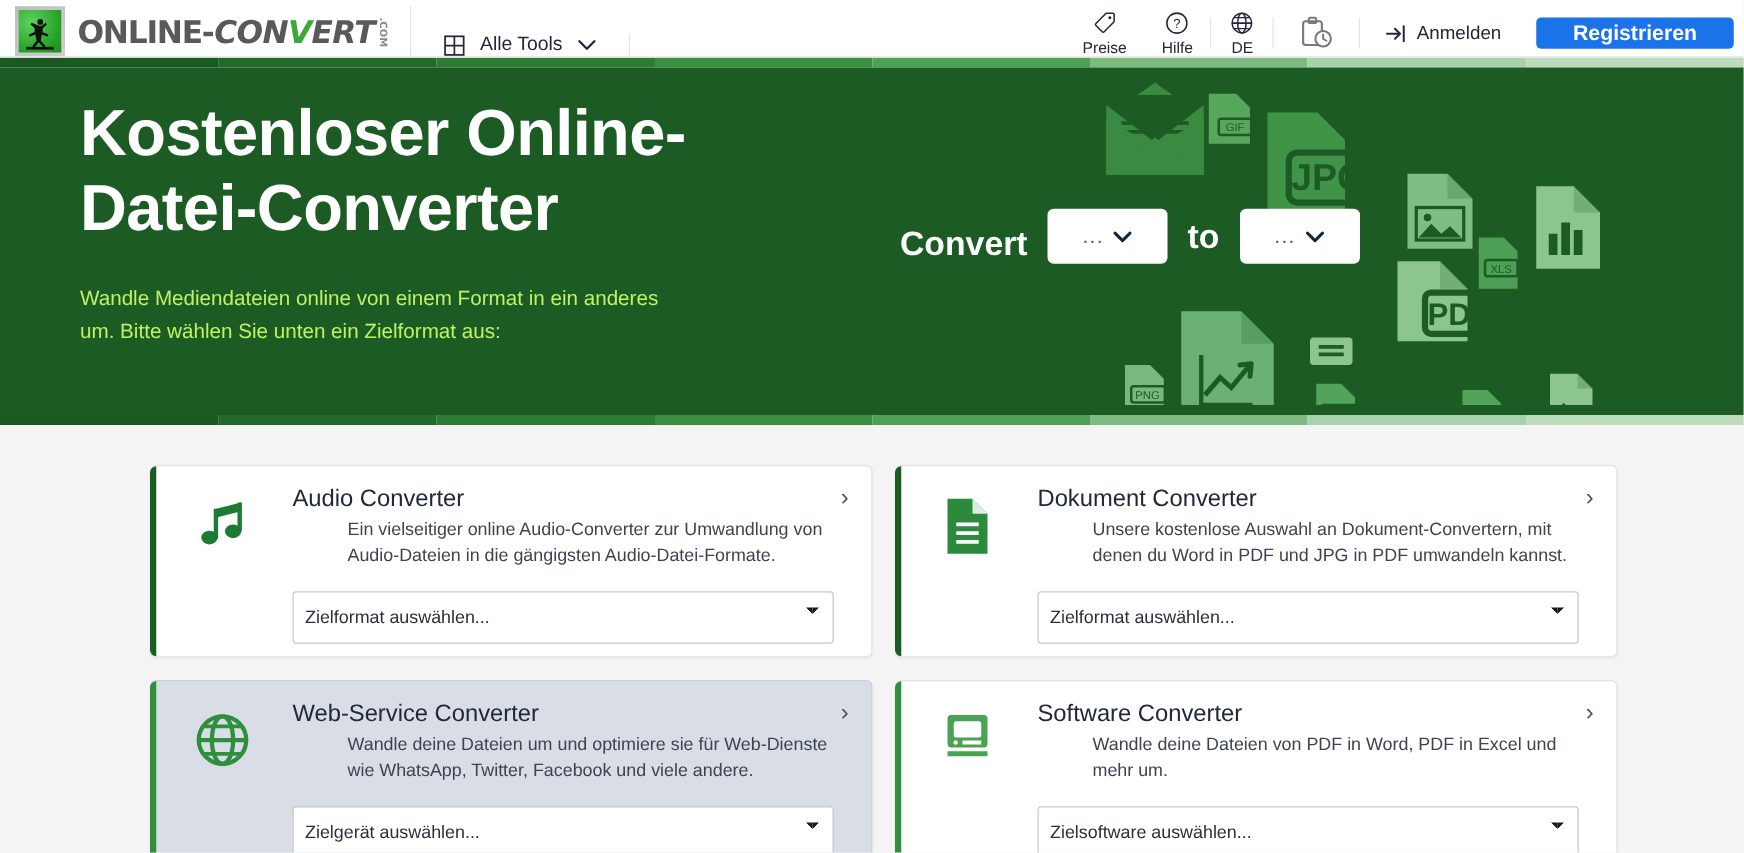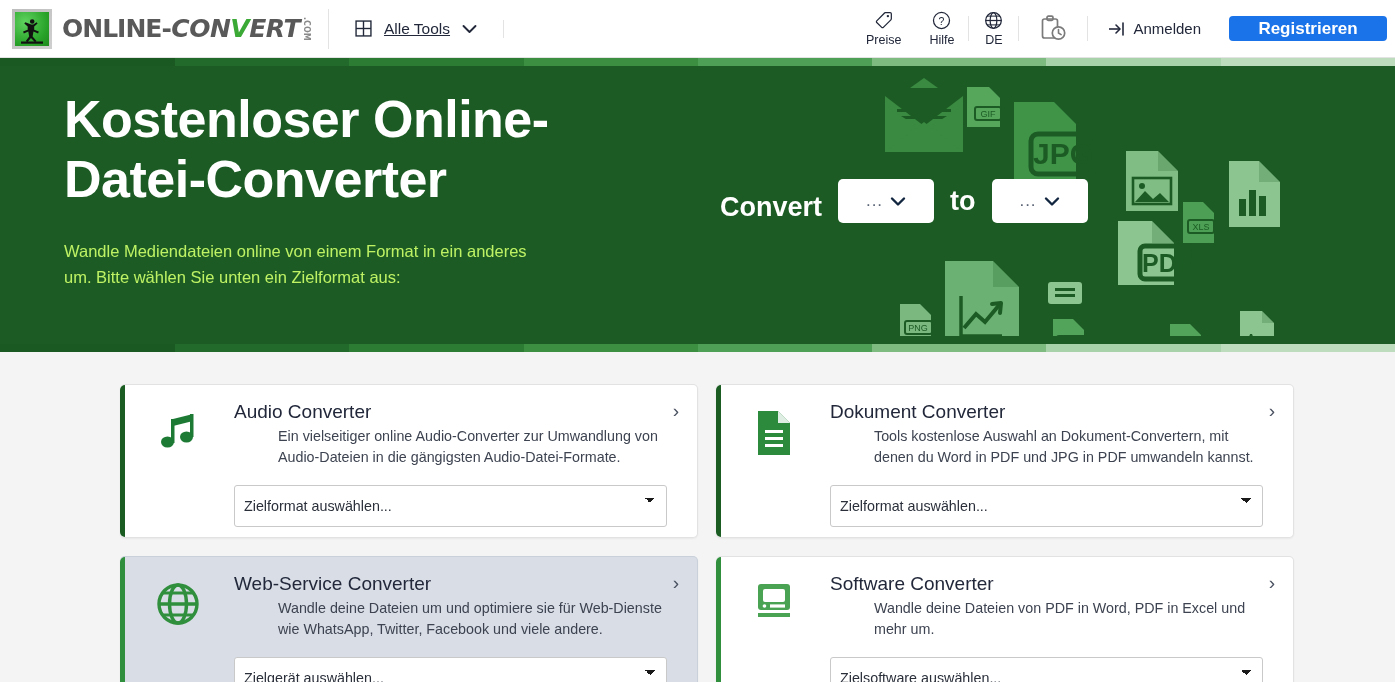--- a/index.html
+++ b/index.html
@@ -5,24 +5,24 @@
   * { box-sizing: border-box; margin: 0; padding: 0; }
   html, body {
     width: 1395px; height: 682px;
     font-family: "Liberation Sans", sans-serif;
     background: #f4f4f4;
     overflow: hidden;
   }
 
   
   .header {
-    height: 58px;
+    height: 46px;
     background: #ffffff;
     display: flex;
-    align-items: center;
+    align-items: flex-end;
     border-bottom: 1px solid #e3e3e3;
     position: relative;
     z-index: 5;
   }
   .logo-block {
     display: flex; align-items: center;
     padding: 0 18px 0 12px;
     border-right: 1px solid #e3e3e3;
     gap: 10px;
   }
@@ -60,21 +60,20 @@
     align-self: flex-end;
     padding-bottom: 2px;
   }
 
   .alle-tools {
     display: flex; align-items: center; gap: 12px;
     padding: 0 26px;
     border-right: 1px solid #e3e3e3;
     font-size: 15.5px; color: #22283a;
     cursor: pointer;
-    text-decoration: underline;
   }
   .grid-icon { width: 17px; height: 17px; display:block; }
   .chev { display:block; }
 
   .header-spacer { flex: 1; }
 
   .hdr-group { display: flex; align-items: stretch; }
   .hdr-item {
     display: flex; flex-direction: column; align-items: center; justify-content: center;
     gap: 2px; padding: 0 14px; cursor: pointer;
@@ -488,21 +487,21 @@
         <path d="M4 2 h20 l12 12 v32 h-32 z" fill="#2c8a3c"></path>
         <path d="M24 2 l12 12 h-12 z" fill="#ffffff" opacity=".85"></path>
         <rect x="11" y="21" width="18" height="3" fill="#ffffff"></rect>
         <rect x="11" y="28" width="18" height="3" fill="#ffffff"></rect>
         <rect x="11" y="35" width="18" height="3" fill="#ffffff"></rect>
       </svg>
     </div>
     <div class="card-body">
       <div class="card-title">Dokument Converter</div>
       <div class="card-desc">
-        <span>Tools kostenlose Auswahl an Dokument-Convertern, mit</span>
+        <span>Unsere kostenlose Auswahl an Dokument-Convertern, mit</span>
         <span>denen du Word in PDF und JPG in PDF umwandeln kannst.</span>
       </div>
       <select class="card-select">
         <option>Zielformat auswählen...</option>
       </select>
     </div>
     <div class="card-arrow">›</div>
   </div>
 
   <div class="card mid active">

